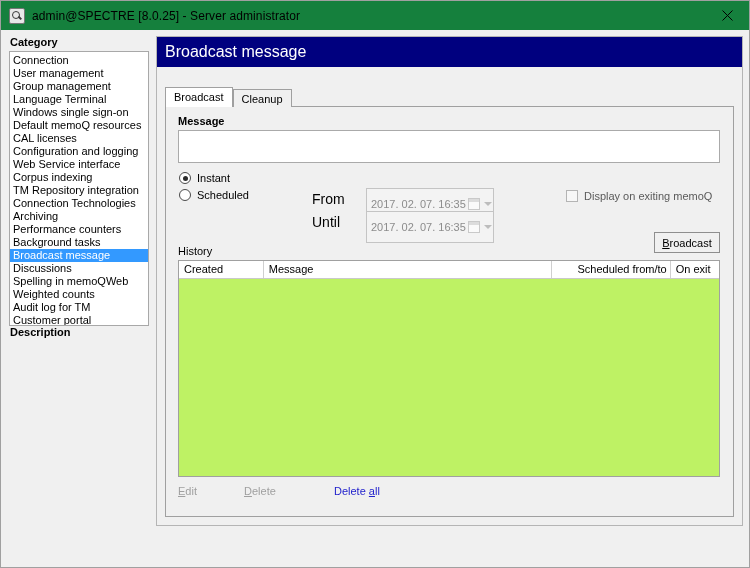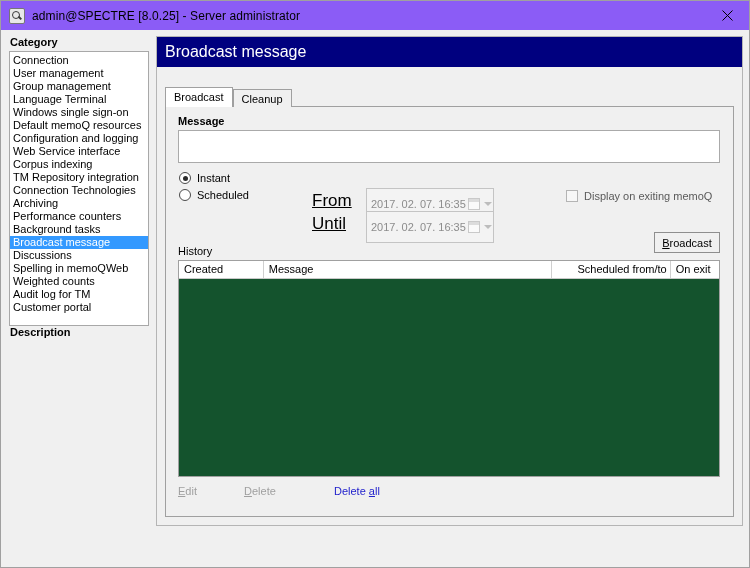--- a/index.html
+++ b/index.html
@@ -26,21 +26,21 @@
     border: 1px solid #a0a0a0;
     box-sizing: border-box;
     display: flex;
     flex-direction: column;
   }
 
   
   #titlebar {
     height: 29px;
     min-height: 29px;
-    background: #8b5cf6;
+    background: #15803d;
     display: flex;
     align-items: center;
     position: relative;
   }
   #title-icon {
     width: 16px; height: 16px;
     margin-left: 8px;
     margin-right: 7px;
     background: #e8e8e8;
     border: 1px solid #767676;
@@ -253,23 +253,22 @@
     left: 2.5px; top: 2.5px;
     width: 5px; height: 5px;
     border-radius: 50%;
     background: #2b2b2b;
   }
   .radio-label { font-size: 11px; }
 
   
   .sched-label {
     position: absolute;
-    font-size: 17px;
-    color: #000;
-    text-decoration: underline;
+    font-size: 14px;
+    color: #000;
   }
   #lbl-from { left: 146px; top: 84px; }
   #lbl-until { left: 146px; top: 107px; }
 
   .datefield {
     position: absolute;
     left: 200px;
     width: 128px;
     height: 32px;
     background: #f3f3f3;
@@ -364,21 +363,21 @@
     left: 12px;
     top: 138px;
     font-size: 11px;
   }
   #history-table {
     position: absolute;
     left: 12px;
     top: 153px;
     width: 542px;
     height: 217px;
-    background: #14532d;
+    background: #bef264;
     border: 1px solid #a0a0a0;
     box-sizing: border-box;
   }
   #history-head {
     display: flex;
     height: 17px;
     border-bottom: 1px solid #c9c9c9;
     background: #fff;
   }
   .th {
@@ -429,20 +428,21 @@
 
     <div id="left-col">
       <div class="group-label">Category</div>
       <div id="category-list">
           <div class="cat-item">Connection</div>
           <div class="cat-item">User management</div>
           <div class="cat-item">Group management</div>
           <div class="cat-item">Language Terminal</div>
           <div class="cat-item">Windows single sign-on</div>
           <div class="cat-item">Default memoQ resources</div>
+          <div class="cat-item">CAL licenses</div>
           <div class="cat-item">Configuration and logging</div>
           <div class="cat-item">Web Service interface</div>
           <div class="cat-item">Corpus indexing</div>
           <div class="cat-item">TM Repository integration</div>
           <div class="cat-item">Connection Technologies</div>
           <div class="cat-item">Archiving</div>
           <div class="cat-item">Performance counters</div>
           <div class="cat-item">Background tasks</div>
           <div class="cat-item selected">Broadcast message</div>
           <div class="cat-item">Discussions</div>

